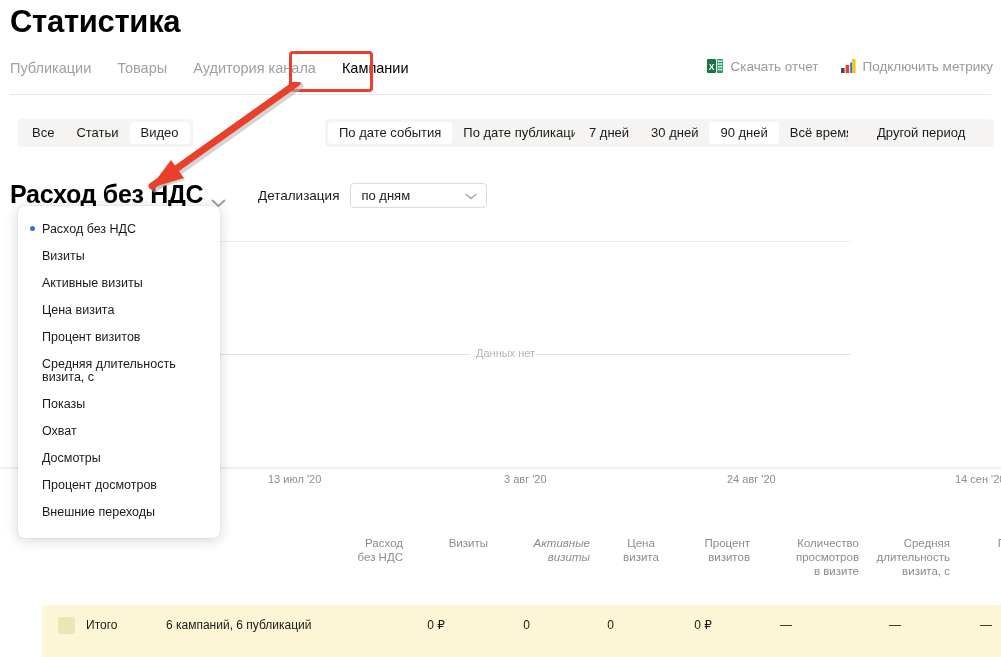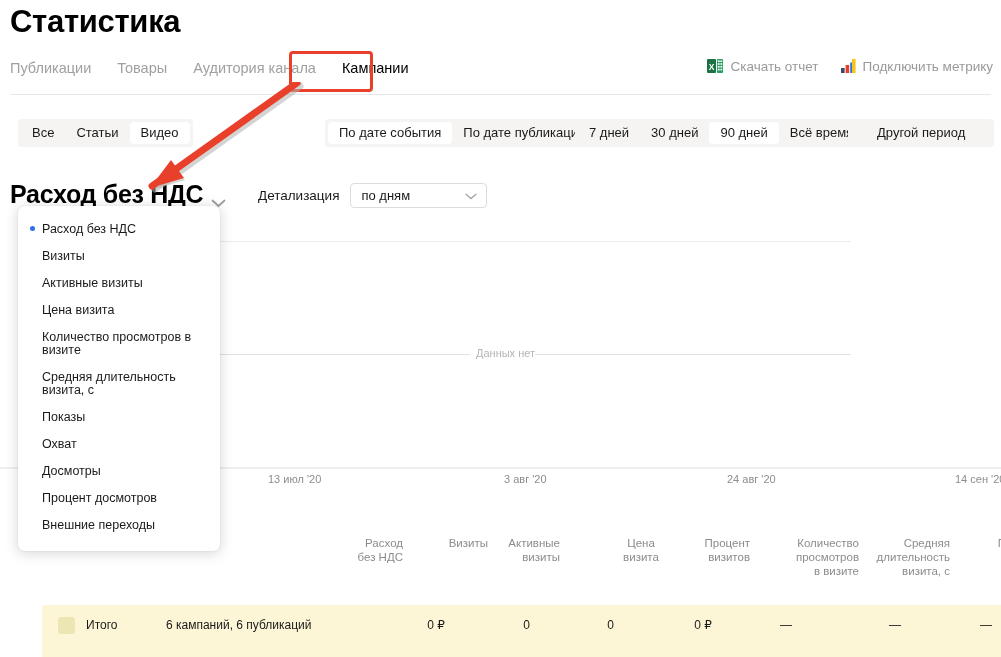--- a/index.html
+++ b/index.html
@@ -385,21 +385,21 @@
     <div class="axis-base"></div>
     <div class="xtick" style="left:268px;">13 июл '20</div>
     <div class="xtick" style="left:504px;">3 авг '20</div>
     <div class="xtick" style="left:727px;">24 авг '20</div>
     <div class="xtick" style="left:955px;">14 сен '20</div>
   </div>
 
   <div class="thead">
     <div class="th" style="left:343px; width:60px;">Расход<br>без НДС</div>
     <div class="th" style="left:430px; width:58px;">Визиты</div>
-    <div class="th" style="left:498px; width:62px;">Активные<br>визиты</div>
+    <div class="th" style="left:528px; width:62px;font-style:italic;">Активные<br>визиты</div>
     <div class="th" style="left:612px; width:58px;text-align:center;">Цена<br>визита</div>
     <div class="th" style="left:692px; width:58px;">Процент<br>визитов</div>
     <div class="th" style="left:775px; width:84px;">Количество<br>просмотров<br>в визите</div>
     <div class="th" style="left:862px; width:88px;">Средняя<br>длительность<br>визита, с</div>
     <div class="th" style="left:992px; width:14px;">П</div>
   </div>
 
   <div class="totals">
     <div class="tot-swatch"></div>
     <div class="tot-label">Итого</div>
@@ -421,21 +421,21 @@
     <div class="dd-item">
       <span>Визиты</span>
     </div>
     <div class="dd-item">
       <span>Активные визиты</span>
     </div>
     <div class="dd-item">
       <span>Цена визита</span>
     </div>
     <div class="dd-item">
-      <span>Количество просмотров в визите</span>
+      <span>Процент визитов</span>
     </div>
     <div class="dd-item">
       <span>Средняя длительность визита, с</span>
     </div>
     <div class="dd-item">
       <span>Показы</span>
     </div>
     <div class="dd-item">
       <span>Охват</span>
     </div>

